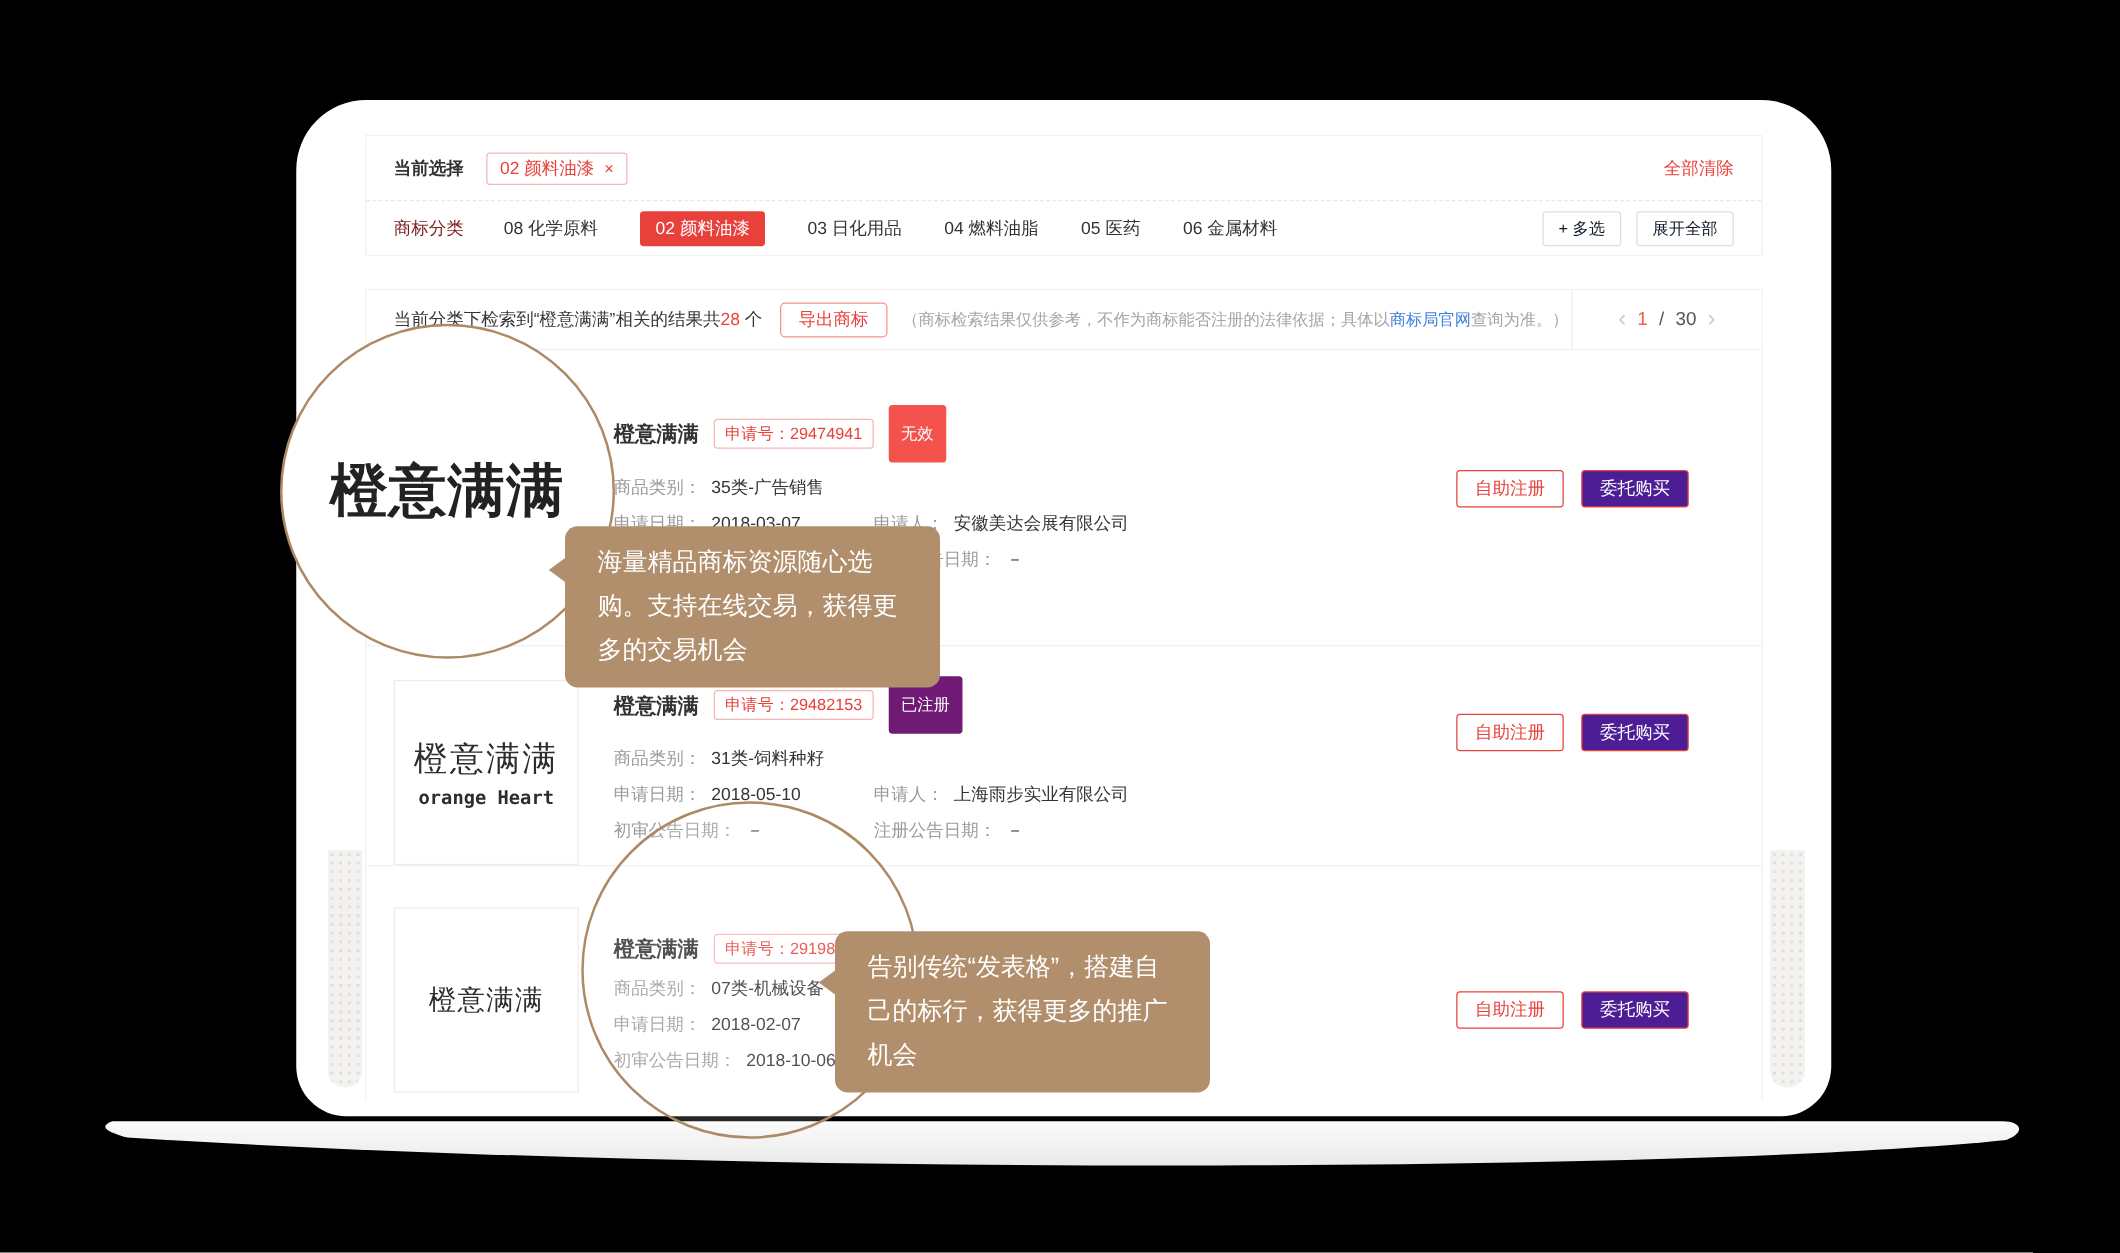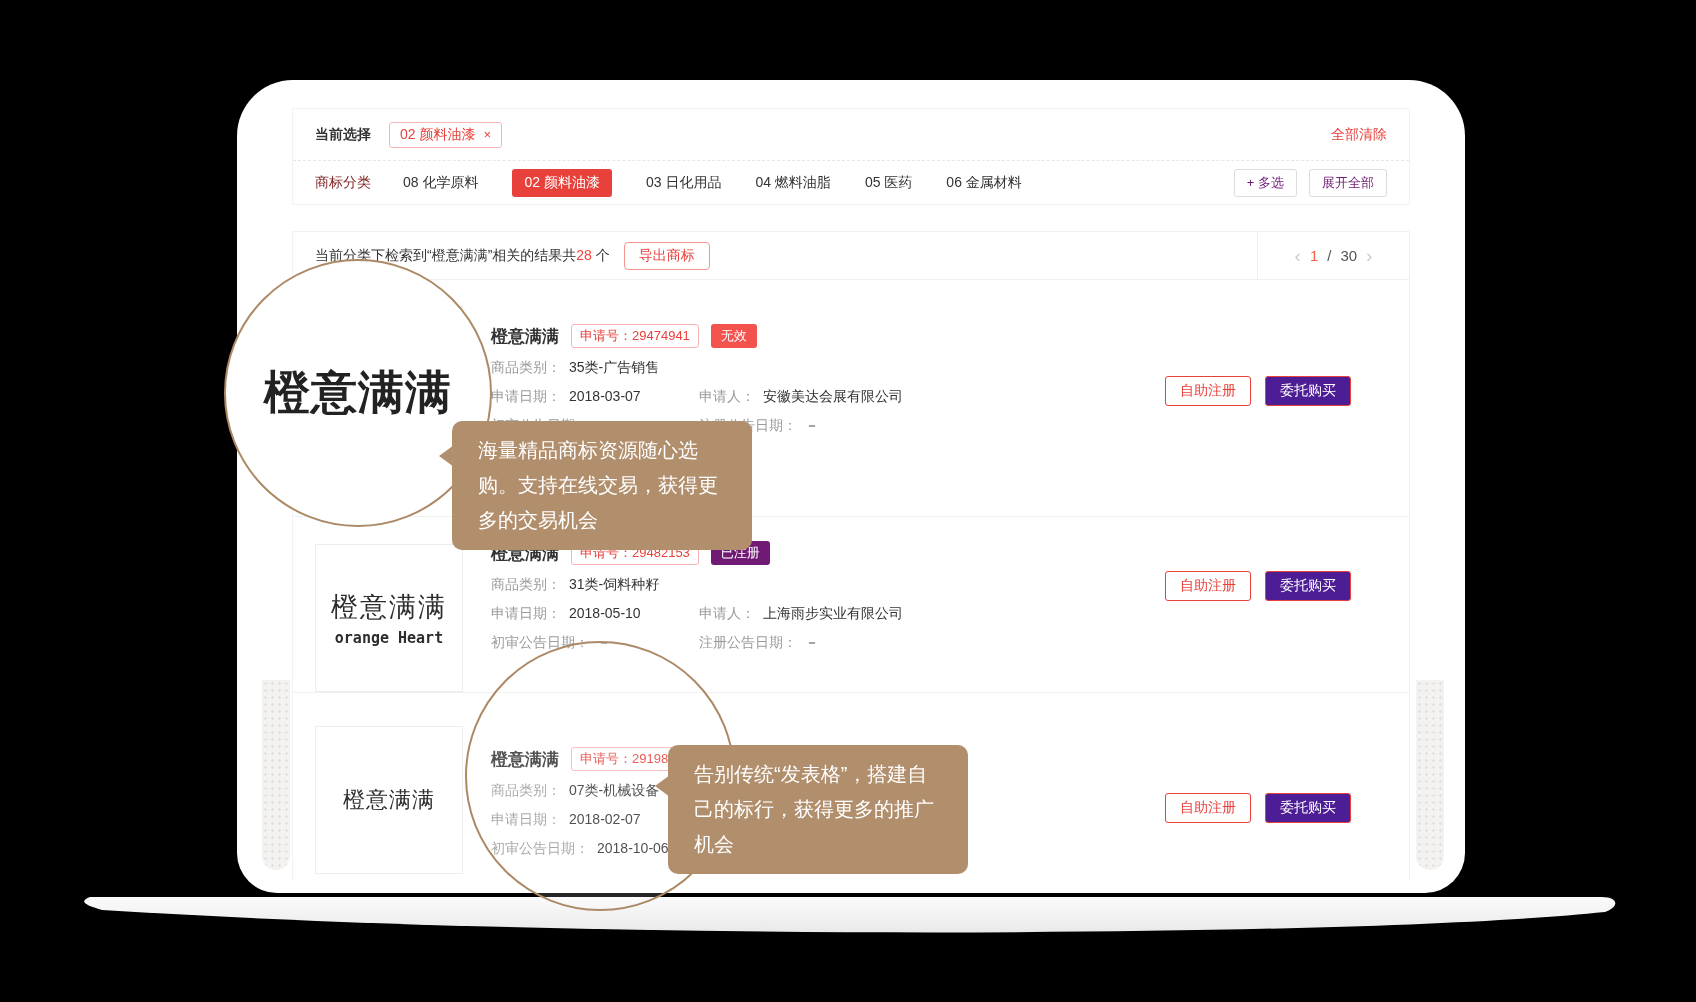--- a/index.html
+++ b/index.html
@@ -45,21 +45,21 @@
     padding:3px 10px; font-size:14px; background:#fff; cursor:pointer;
   }
   .filter-tag .x { font-size:13px; }
   .clear-all { position:absolute; right:22px; color:#e8413c; font-size:14px; cursor:pointer; }
 
   .cat-row { height:44px; display:flex; align-items:center; padding:0 22px; position:relative; font-size:14px; }
   .cat-label { color:#7f1d1d; margin-right:32px; }
   .cat-item { color:#333; margin-right:34px; cursor:pointer; }
   .cat-item.selected { background:#e8413c; color:#fff; border-radius:3px; padding:5px 12px; }
   .cat-actions { position:absolute; right:22px; display:flex; gap:12px; }
-  .cat-btn { border:1px solid #ddd; color:#701a75; border-radius:3px; padding:4px 12px; font-size:13px; background:#fff; cursor:pointer; }
+  .cat-btn { border:1px solid #ddd; color:#0f172a; border-radius:3px; padding:4px 12px; font-size:13px; background:#fff; cursor:pointer; }
 
   .card-b { position:absolute; top:123px; left:0; right:0; bottom:0; background:#fff; border:1px solid #f2f2f2; border-bottom:none; }
 
   .results-header { height:48px; border-bottom:1px solid #f0f0f0; display:flex; align-items:center; padding-left:22px; position:relative; }
   .res-text { font-size:14px; color:#333; white-space:nowrap; }
   .res-count { color:#f0413c; }
   .export-btn { margin-left:14px; border:1px solid #f2948f; color:#e8413c; background:#fff; border-radius:4px; padding:4px 14px; font-size:14px; cursor:pointer; }
   .disclaimer { margin-left:12px; font-size:13px; color:#a5a5a5; white-space:nowrap; }
   .disclaimer .link { color:#3e7fd8; cursor:pointer; }
   .pager { position:absolute; right:0; top:0; width:152px; height:47px; border-left:1px solid #f0f0f0; background:#fff;
@@ -84,21 +84,21 @@
   .thumb-sans { font-size:22px; color:#2d2d2d; letter-spacing:1px; }
 
   .rcontent { position:absolute; left:198px; }
   .row-1 .rcontent { top:44px; }
   .row-2 .rcontent { top:24px; }
   .row-3 .rcontent { top:54px; }
 
   .title-line { display:flex; align-items:center; gap:12px; }
   .tm-name { font-size:17px; font-weight:bold; color:#333; }
   .appno-tag { font-size:13px; color:#e8413c; border:1px solid #f7b6b3; border-radius:3px; padding:2px 8px; background:#fff; white-space:nowrap; }
-  .status-tag { font-size:13px; color:#fff; border-radius:3px; padding:3px 10px; }
+  .status-tag { font-size:13px; color:#fff; border-radius:3px; padding:14px 10px; }
   .st-invalid { background:#f4524d; }
   .st-registered { background:#701a75; }
 
   .field-line { position:relative; margin-top:11px; height:18px; font-size:14px; white-space:nowrap; }
   .flabel { color:#9b9b9b; }
   .fvalue { color:#333; margin-left:8px; }
   .col2 { position:absolute; left:208px; top:0; }
 
   .row-actions { position:absolute; right:58px; display:flex; gap:14px; }
   .row-1 .row-actions { top:96px; }
@@ -159,20 +159,23 @@
       </div>
     </div>
 
     <div class="card-b">
 
       <div class="results-header">
         <span class="res-text">
           <span>当前分类下检索到“橙意满满”相关的结果共</span><span class="res-count">28</span><span> 个</span>
         </span>
         <button class="export-btn">导出商标</button>
+        <span class="disclaimer">
+          <span>（商标检索结果仅供参考，不作为商标能否注册的法律依据；具体以</span><span class="link">商标局官网</span><span>查询为准。）</span>
+        </span>
         <span class="pager">
           <span class="pg-chev">‹</span>
           <span class="pg-cur">1</span>
           <span class="pg-sep">/</span>
           <span class="pg-total">30</span>
           <span class="pg-chev">›</span>
         </span>
       </div>
 
       <div class="row row-1">

